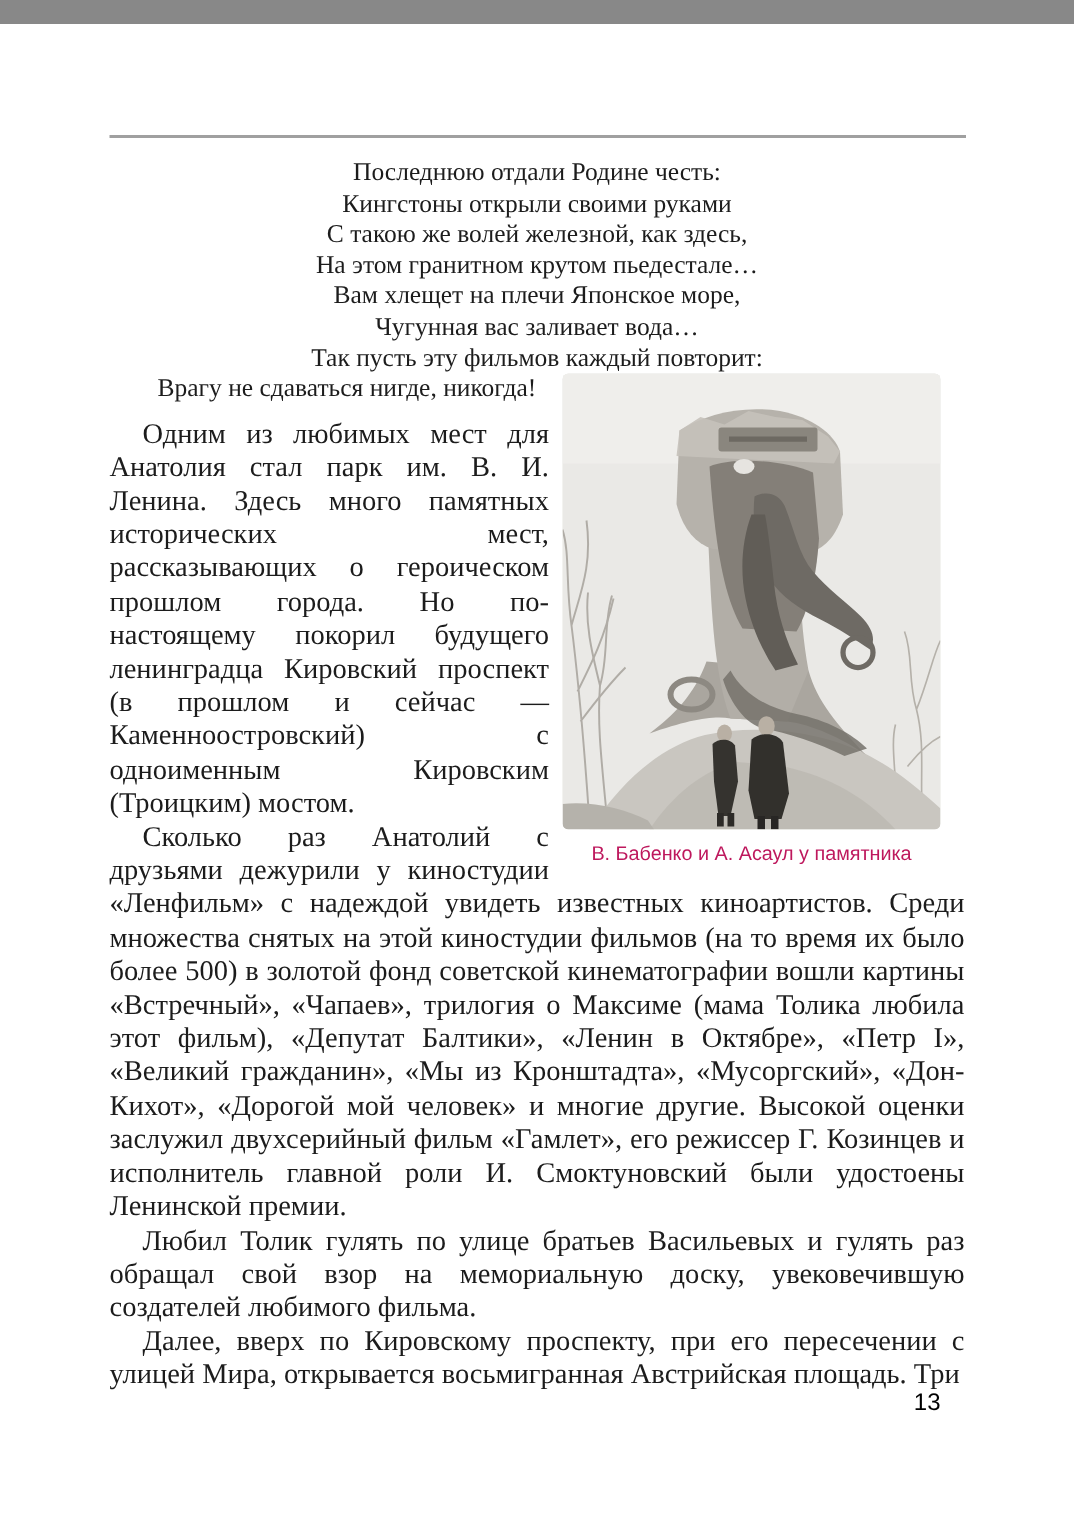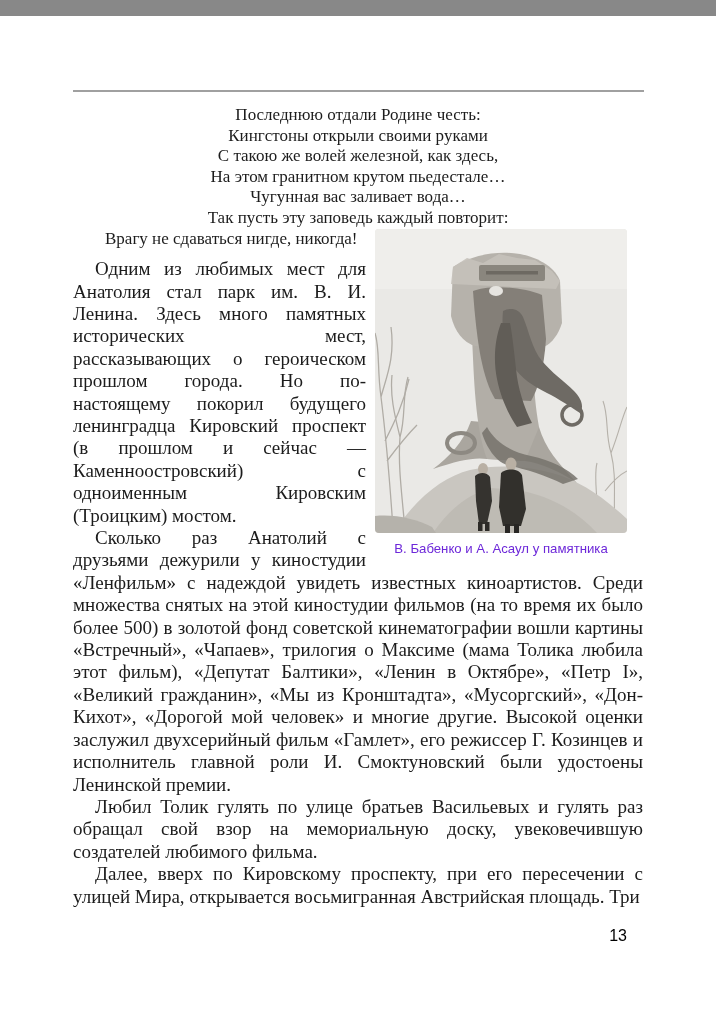--- a/index.html
+++ b/index.html
@@ -40,21 +40,21 @@
     border-radius: 4px;
     overflow: hidden;
     background: #eae9e6;
   }
   .photo-frame svg { display: block; width: 252px; height: 304px; }
   figcaption {
     margin-top: 7px;
     font-family: "Liberation Sans", "DejaVu Sans", sans-serif;
     font-size: 13.2px; line-height: 17px;
     text-align: center;
-    color: #6d28d9;
+    color: #be185d;
   }
   .body-para {
     margin: 0;
     font-size: 19px; line-height: 22.4px;
     text-align: justify;
     text-indent: 22px;
     hyphens: auto;
   }
   .body-para.first { margin-top: 9px; }
   .page-number {
@@ -70,22 +70,23 @@
 <div class="page">
   <div class="top-rule"></div>
 
   <div class="content">
 
     <div class="poem">
       <div class="poem-line">Последнюю отдали Родине честь:</div>
       <div class="poem-line">Кингстоны открыли своими руками</div>
       <div class="poem-line">С такою же волей железной, как здесь,</div>
       <div class="poem-line">На этом гранитном крутом пьедестале…</div>
+      <div class="poem-line">Вам хлещет на плечи Японское море,</div>
       <div class="poem-line">Чугунная вас заливает вода…</div>
-      <div class="poem-line">Так пусть эту заповедь каждый повторит:</div>
+      <div class="poem-line">Так пусть эту фильмов каждый повторит:</div>
     </div>
 
     <figure class="monument-figure">
       <div class="photo-frame">
         <svg viewBox="0 0 252 304" xmlns="http://www.w3.org/2000/svg">
           <rect width="252" height="304" fill="#eae9e6"></rect>
           <rect width="252" height="60" fill="#efeeeb"></rect>
 
           <g stroke="#aaa69f" stroke-width="1.3" fill="none" opacity="0.9">
             <path d="M18,300 C14,240 10,200 6,168 M6,168 C12,146 20,128 16,98 M6,168 C2,140 5,120 0,104 M10,212 C20,192 28,176 34,150 M12,232 C24,216 32,206 42,196"></path>

